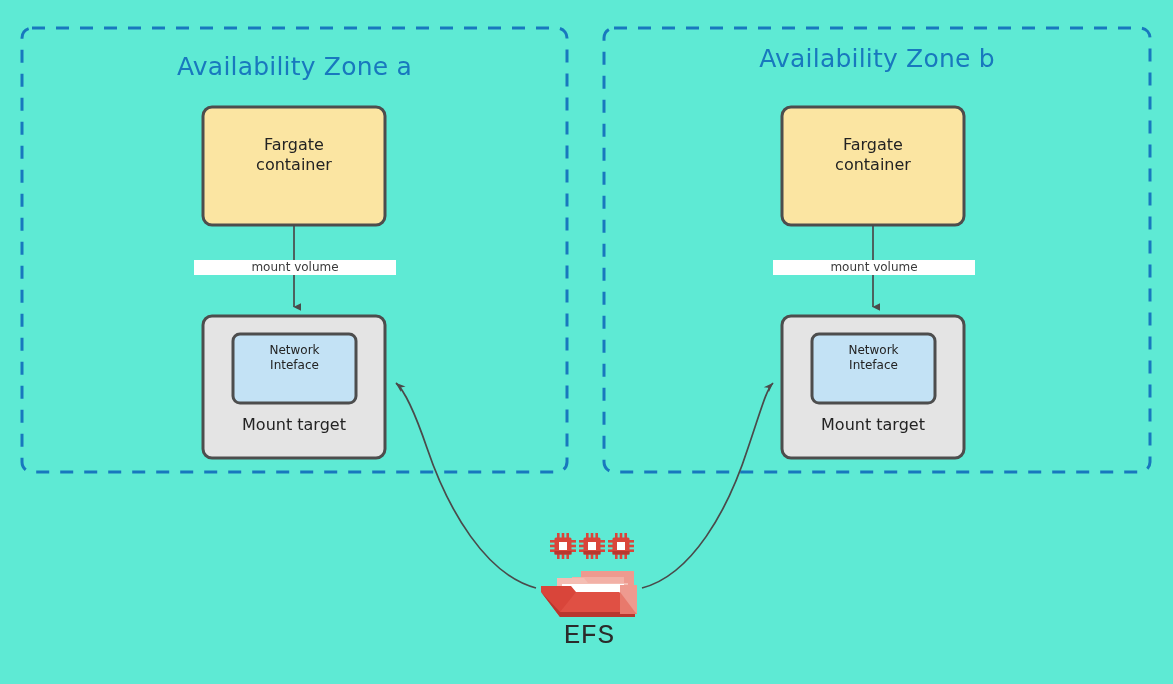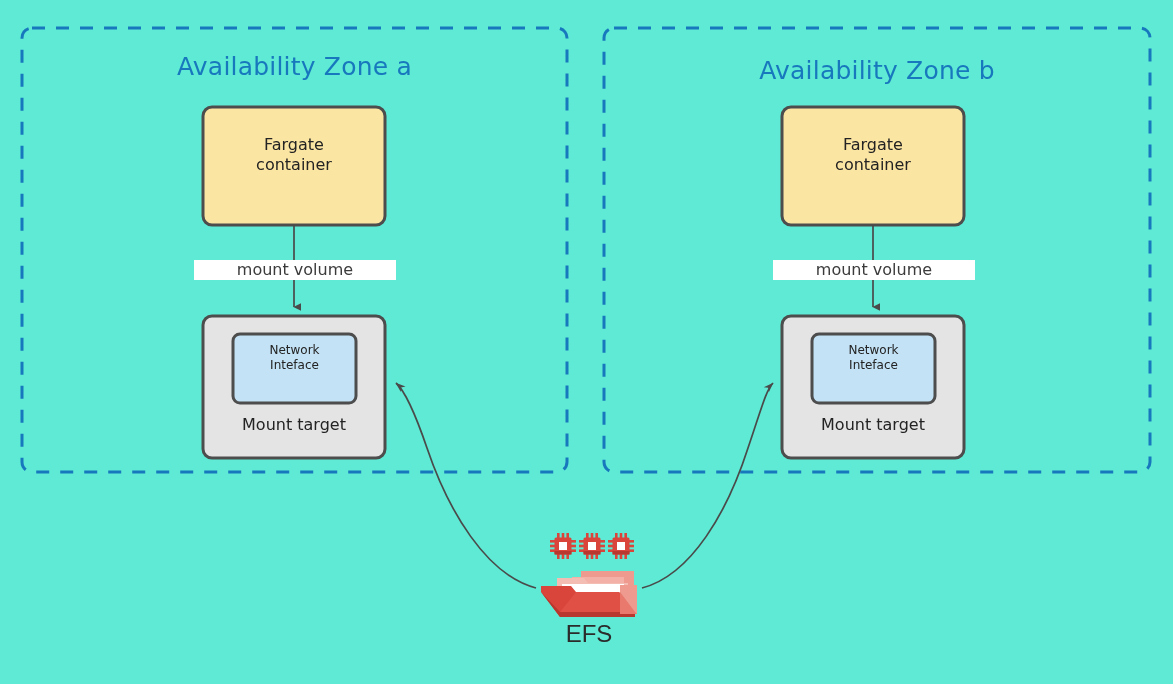--- a/index.html
+++ b/index.html
@@ -44,28 +44,28 @@
     font-size: 16px;
     color: #232323;
   }
   .node-title-sm {
     font-family: "DejaVu Sans", sans-serif;
     font-size: 12px;
     color: #232323;
   }
   .edge-label {
     font-family: "DejaVu Sans", sans-serif;
-    font-size: 16px;
+    font-size: 12px;
     color: #3b3b3b;
     background: #ffffff;
     padding: 0 1px;
   }
   .efs-label {
-    font-family: Liberation Sans, sans-serif;
-    font-size: 24px;
+    font-family: Liberation Mono, monospace;
+    font-size: 28px;
     color: #2b2b2b;
   }
 </style>
 </head>
 <body>
 
 <div id="canvas">
 
   <svg class="diagram-svg" viewBox="0 0 1173 684">
     <defs>
@@ -184,21 +184,21 @@
   <div class="lbl node-title" style="left:203px; top:135px; width:182px;">Fargate
 container</div>
 
   <div class="lbl edge-label" style="left:194px; top:260px; width:200px;">mount volume</div>
 
   <div class="lbl node-title-sm" style="left:233px; top:343px; width:123px;">Network
 Inteface</div>
 
   <div class="lbl node-title" style="left:203px; top:415px; width:182px;">Mount target</div>
 
-  <div class="lbl zone-title" style="left:604px; top:56px; width:546px;">Availability Zone b</div>
+  <div class="lbl zone-title" style="left:604px; top:44px; width:546px;">Availability Zone b</div>
 
   <div class="lbl node-title" style="left:782px; top:135px; width:182px;">Fargate
 container</div>
 
   <div class="lbl edge-label" style="left:773px; top:260px; width:200px;">mount volume</div>
 
   <div class="lbl node-title-sm" style="left:812px; top:343px; width:123px;">Network
 Inteface</div>
 
   <div class="lbl node-title" style="left:782px; top:415px; width:182px;">Mount target</div>

